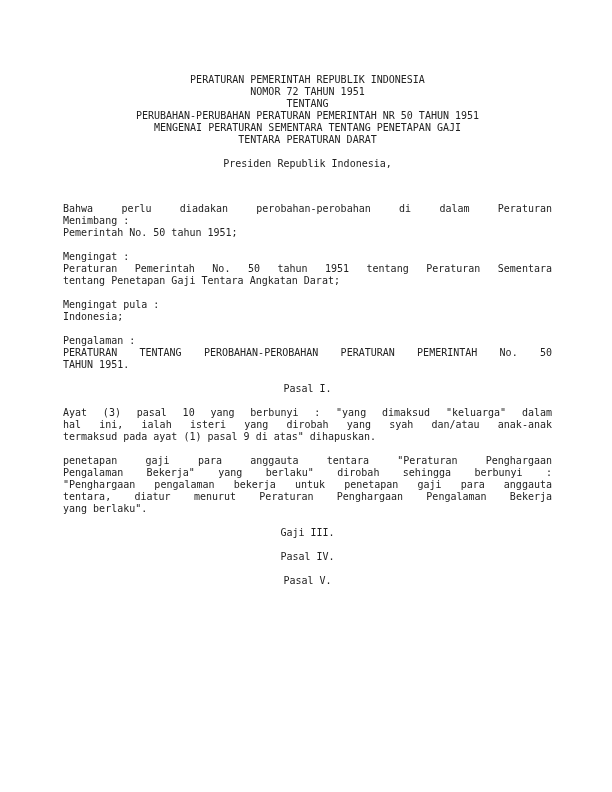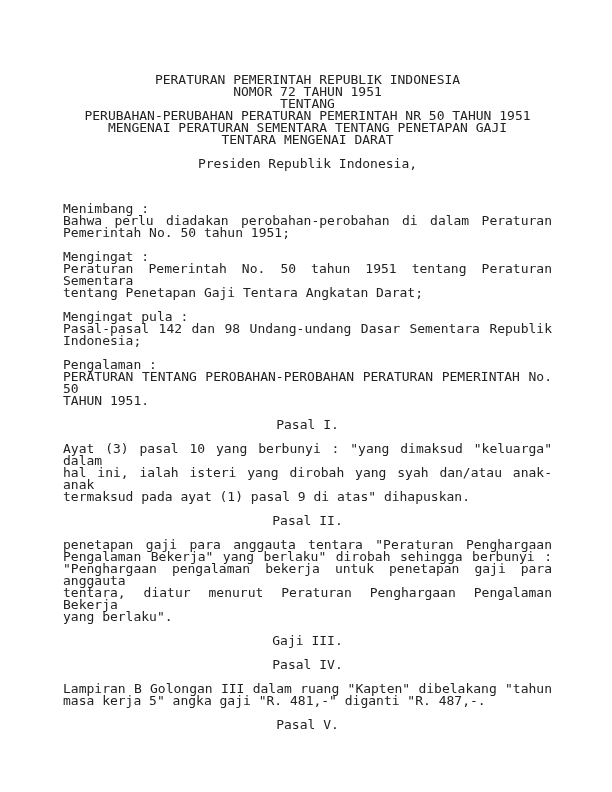--- a/index.html
+++ b/index.html
@@ -19,21 +19,21 @@
     width: 612px;
     height: 792px;
     background: #ffffff;
   }
   .content {
     position: absolute;
     left: 63px;
     top: 74px;
     width: 489px;
     font-family: "DejaVu Sans Mono", "Liberation Mono", monospace;
-    font-size: 13px;
+    font-size: 10px;
     line-height: 12px;
     color: #222222;
   }
   .block { margin: 0 0 12px 0; }
   .block.salutation-gap { margin-bottom: 33px; }
   .line { text-align: left; white-space: nowrap; }
   .line.j { white-space: normal; text-align: justify; text-align-last: justify; }
   .line.c { text-align: center; white-space: normal; }
 </style>
 </head>
@@ -41,82 +41,74 @@
 
 <div class="page">
   <div class="content">
 
     <div class="block">
       <div class="line c">PERATURAN PEMERINTAH REPUBLIK INDONESIA</div>
       <div class="line c">NOMOR 72 TAHUN 1951</div>
       <div class="line c">TENTANG</div>
       <div class="line c">PERUBAHAN-PERUBAHAN PERATURAN PEMERINTAH NR 50 TAHUN 1951</div>
       <div class="line c">MENGENAI PERATURAN SEMENTARA TENTANG PENETAPAN GAJI</div>
-      <div class="line c">TENTARA MENGENAI DARAT</div>
+      <div class="line c">TENTARA PERATURAN DARAT</div>
     </div>
 
     <div class="block salutation-gap">
       <div class="line c">Presiden Republik Indonesia,</div>
     </div>
 
     <div class="block">
+      <div class="line j">Bahwa perlu diadakan perobahan-perobahan di dalam Peraturan</div>
       <div class="line">Menimbang :</div>
-      <div class="line j">Bahwa perlu diadakan perobahan-perobahan di dalam Peraturan</div>
       <div class="line">Pemerintah No. 50 tahun 1951;</div>
     </div>
 
     <div class="block">
       <div class="line">Mengingat :</div>
       <div class="line j">Peraturan Pemerintah No. 50 tahun 1951 tentang Peraturan Sementara</div>
       <div class="line">tentang Penetapan Gaji Tentara Angkatan Darat;</div>
     </div>
 
     <div class="block">
       <div class="line">Mengingat pula :</div>
-      <div class="line j">Pasal-pasal 142 dan 98 Undang-undang Dasar Sementara Republik</div>
       <div class="line">Indonesia;</div>
     </div>
 
 
     <div class="block">
       <div class="line">Pengalaman :</div>
       <div class="line j">PERATURAN TENTANG PEROBAHAN-PEROBAHAN PERATURAN PEMERINTAH No. 50</div>
       <div class="line">TAHUN 1951.</div>
     </div>
 
     <div class="block">
       <div class="line c">Pasal I.</div>
     </div>
     <div class="block">
       <div class="line j">Ayat (3) pasal 10 yang berbunyi : "yang dimaksud "keluarga" dalam</div>
       <div class="line j">hal ini, ialah isteri yang dirobah yang syah dan/atau anak-anak</div>
       <div class="line">termaksud pada ayat (1) pasal 9 di atas" dihapuskan.</div>
     </div>
 
     <div class="block">
-      <div class="line c">Pasal II.</div>
-    </div>
-    <div class="block">
       <div class="line j">penetapan gaji para anggauta tentara "Peraturan Penghargaan</div>
       <div class="line j">Pengalaman Bekerja" yang berlaku" dirobah sehingga berbunyi :</div>
       <div class="line j">"Penghargaan pengalaman bekerja untuk penetapan gaji para anggauta</div>
       <div class="line j">tentara, diatur menurut Peraturan Penghargaan Pengalaman Bekerja</div>
       <div class="line">yang berlaku".</div>
     </div>
 
     <div class="block">
       <div class="line c">Gaji III.</div>
     </div>
 
     <div class="block">
       <div class="line c">Pasal IV.</div>
     </div>
-    <div class="block">
-      <div class="line j">Lampiran B Golongan III dalam ruang "Kapten" dibelakang "tahun</div>
-      <div class="line">masa kerja 5" angka gaji "R. 481,-" diganti "R. 487,-.</div>
-    </div>
 
     <div class="block">
       <div class="line c">Pasal V.</div>
     </div>
 
   </div>
 </div>
 
 </body></html>

